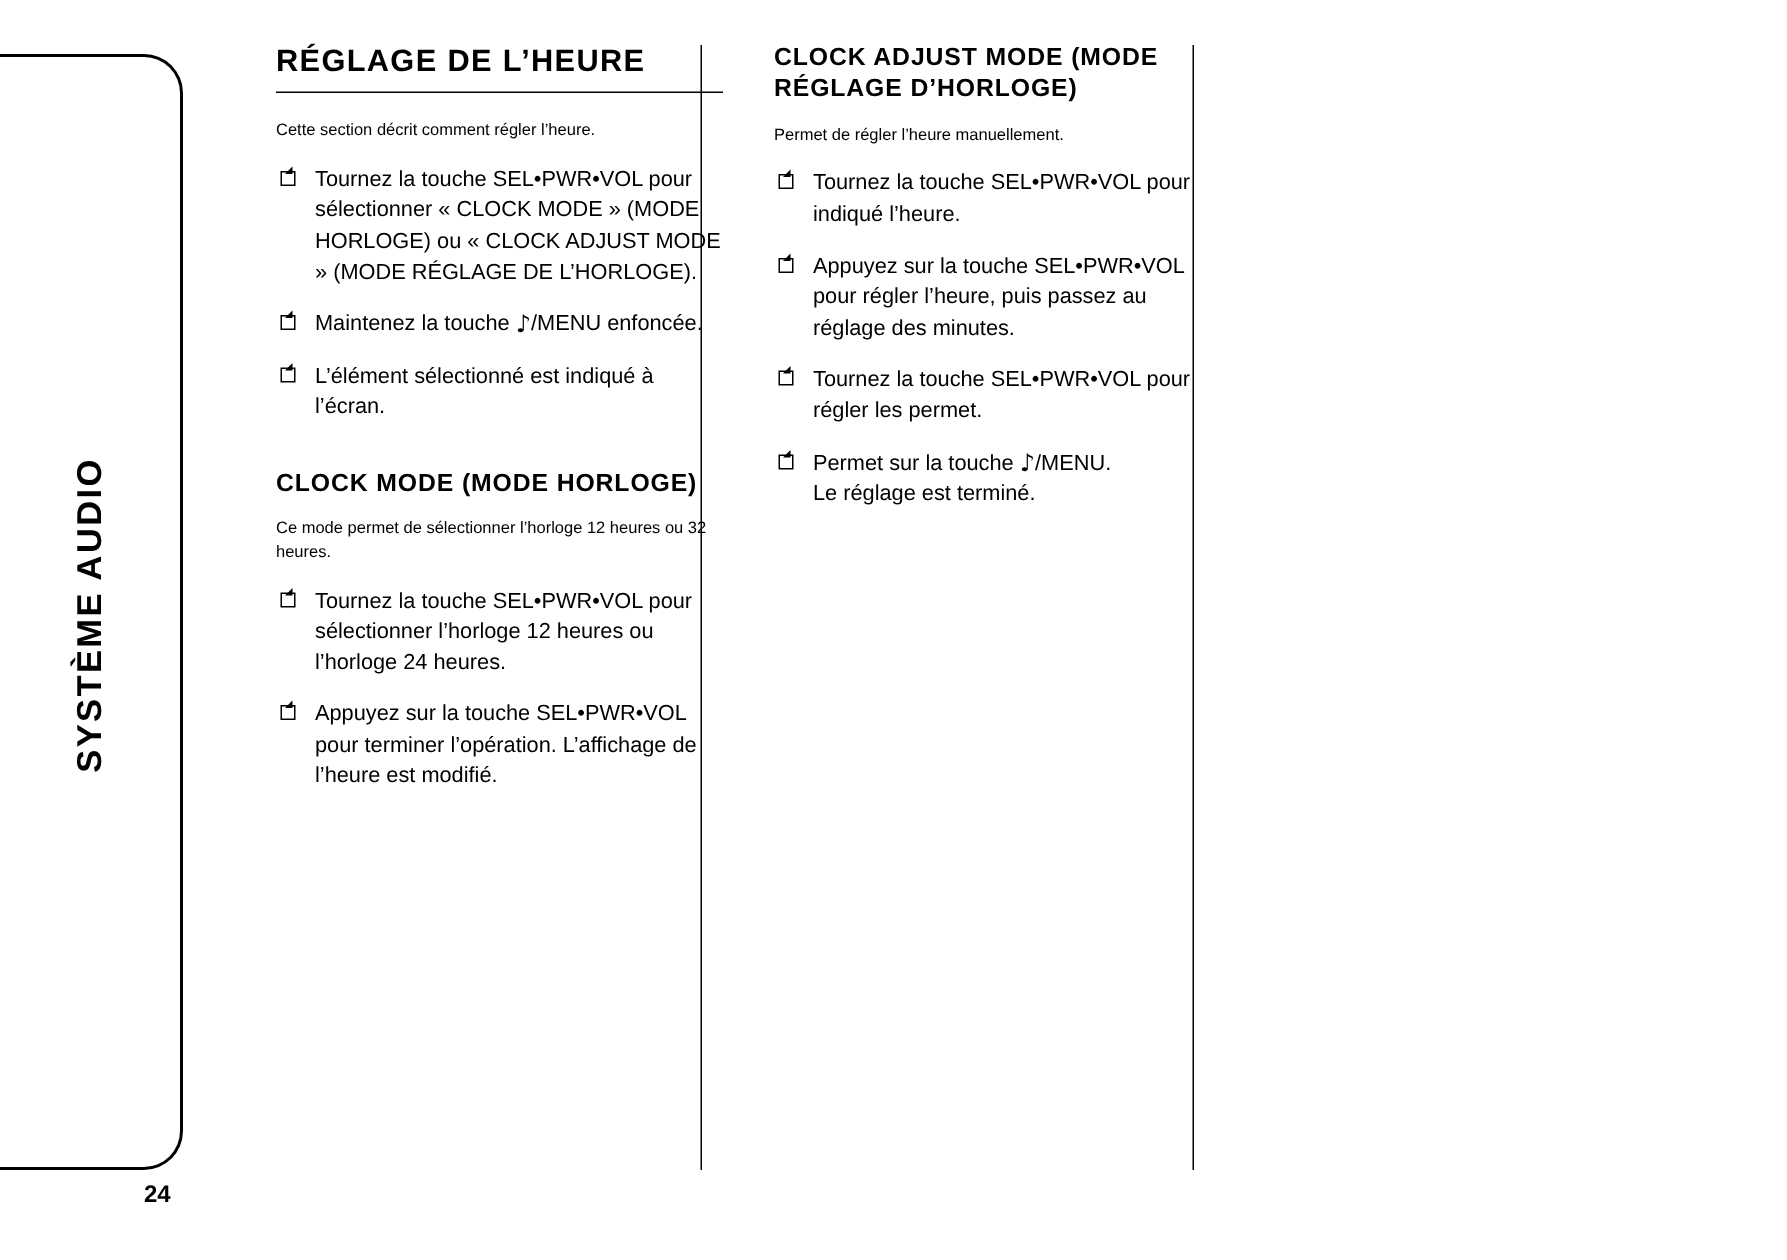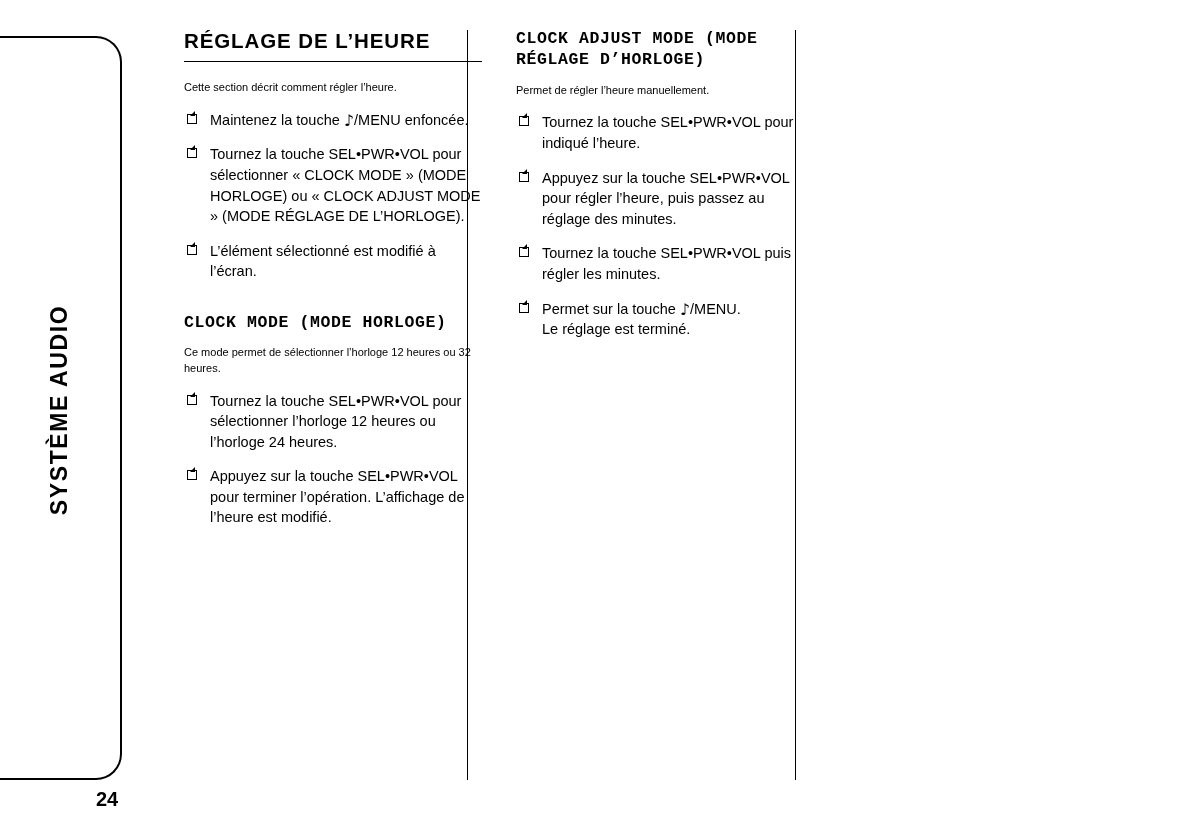--- a/index.html
+++ b/index.html
@@ -44,21 +44,21 @@
     justify-content: center;
     font-size: 23px;
     font-weight: bold;
     letter-spacing: 1.6px;
     white-space: nowrap;
   }
   .page-number {
     position: absolute;
     left: 96px;
     top: 788px;
-    font-size: 20px;
+    font-size: 16px;
     font-weight: bold;
   }
 
   
   .col-rule {
     position: absolute;
     top: 30px;
     width: 1px;
     height: 750px;
     background: #000;
@@ -89,21 +89,20 @@
     margin: 0 0 18px 0;
     width: 100%;
   }
   h2.sub-title {
     font-size: 16.5px;
     font-weight: bold;
     letter-spacing: 0.6px;
     line-height: 1.3;
     margin: 30px 0 12px 0;
     text-transform: uppercase;
-    font-family: Liberation Mono, monospace;
   }
   p.body-text {
     font-size: 11px;
     line-height: 1.42;
     margin: 0 0 14px 0;
   }
   ul.bullet-list {
     list-style: none;
     margin: 0 0 6px 0;
     padding: 0;
@@ -156,29 +155,29 @@
 <div class="col-rule right"></div>
 
 <div class="column c1">
   <h1 class="section-title">RÉGLAGE DE L’HEURE</h1>
   <div class="title-rule"></div>
   <p class="body-text">Cette section décrit comment régler l’heure.</p>
 
   <ul class="bullet-list">
     <li>
       <span class="bullet-mark"></span>
+      <span>Tournez la touche SEL•PWR•VOL pour sélectionner « CLOCK MODE » (MODE HORLOGE) ou « CLOCK ADJUST MODE » (MODE RÉGLAGE DE L’HORLOGE).</span>
+    </li>
+    <li>
+      <span class="bullet-mark"></span>
       <span>Maintenez la touche </span><span class="note-glyph">♪</span><span>/MENU enfoncée.</span>
     </li>
     <li>
       <span class="bullet-mark"></span>
-      <span>Tournez la touche SEL•PWR•VOL pour sélectionner « CLOCK MODE » (MODE HORLOGE) ou « CLOCK ADJUST MODE » (MODE RÉGLAGE DE L’HORLOGE).</span>
-    </li>
-    <li>
-      <span class="bullet-mark"></span>
-      <span class="line2">L’élément sélectionné est modifié à l’écran.</span>
+      <span class="line2">L’élément sélectionné est indiqué à l’écran.</span>
     </li>
   </ul>
 
   <h2 class="sub-title">CLOCK MODE (MODE HORLOGE)</h2>
   <p class="body-text">Ce mode permet de sélectionner l’horloge 12 heures ou 32 heures.</p>
 
   <ul class="bullet-list">
     <li>
       <span class="bullet-mark"></span>
       <span>Tournez la touche SEL•PWR•VOL pour sélectionner l’horloge 12 heures ou l’horloge 24 heures.</span>
@@ -198,21 +197,21 @@
     <li>
       <span class="bullet-mark"></span>
       <span>Tournez la touche SEL•PWR•VOL pour indiqué l’heure.</span>
     </li>
     <li>
       <span class="bullet-mark"></span>
       <span>Appuyez sur la touche SEL•PWR•VOL pour régler l’heure, puis passez au réglage des minutes.</span>
     </li>
     <li>
       <span class="bullet-mark"></span>
-      <span>Tournez la touche SEL•PWR•VOL puis régler les minutes.</span>
+      <span>Tournez la touche SEL•PWR•VOL pour régler les permet.</span>
     </li>
     <li>
       <span class="bullet-mark"></span>
       <span>Permet sur la touche </span><span class="note-glyph">♪</span><span>/MENU.</span>
       <span class="line2">Le réglage est terminé.</span>
     </li>
   </ul>
 </div>
 
 </body></html>

